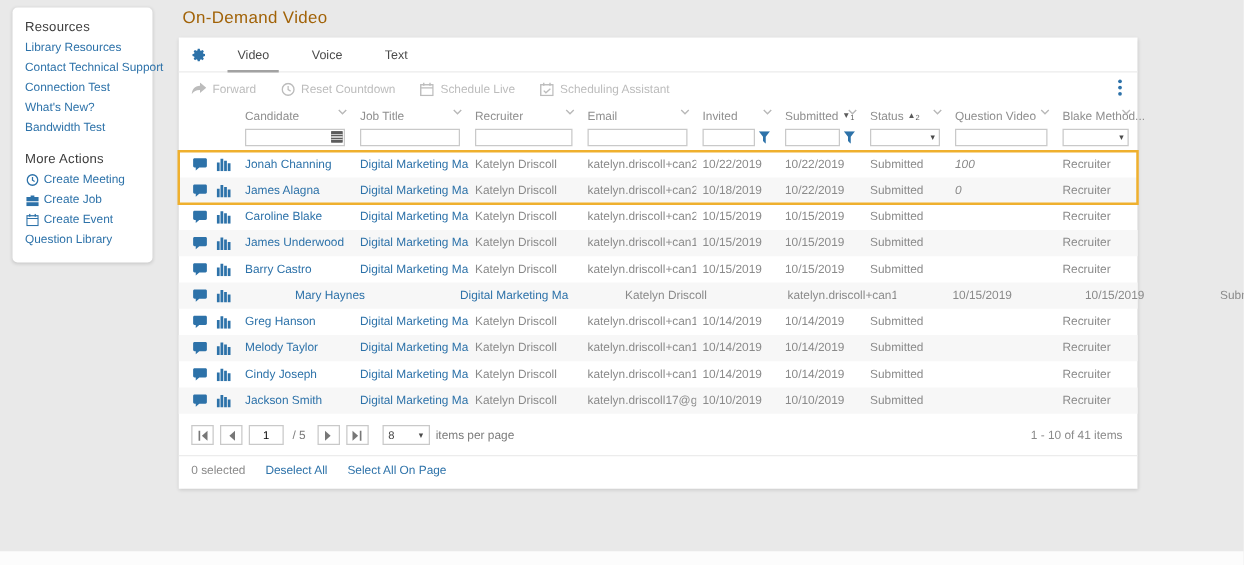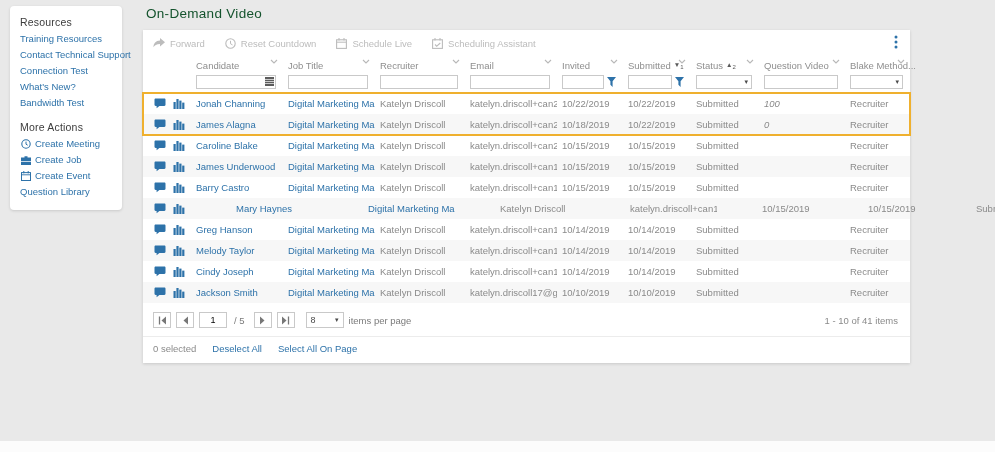--- a/index.html
+++ b/index.html
@@ -14,21 +14,21 @@
     background:#fff; border-radius:4px; box-shadow:0 1px 3px rgba(0,0,0,.14);
     padding:4px 10px 10px;
   }
   .side-heading { font-size:10.5px; color:#3c3c3c; margin:6px 0 3px; letter-spacing:.2px; }
   .side-link {
     font-size:9.5px; color:#2d72a9; line-height:16px; display:flex; align-items:center;
     gap:4px; cursor:pointer; white-space:nowrap;
   }
   .side-link .ico { display:inline-flex; width:11px; justify-content:center; }
   
-  .page-title { position:absolute; left:146px; top:6px; font-size:13.5px; color:#14532d; letter-spacing:.3px; }
+  .page-title { position:absolute; left:146px; top:6px; font-size:13.5px; color:#a16207; letter-spacing:.3px; }
   .panel {
     position:absolute; left:143px; top:30px; width:767px;
     background:#fff; box-shadow:0 1px 3px rgba(0,0,0,.14);
   }
   .tabbar { display:flex; align-items:center; height:28px; border-bottom:1px solid #ececec; padding-left:10px; }
   .gear-btn { display:flex; align-items:center; margin-right:8px; cursor:pointer; }
   .tab { font-size:10px; color:#4a4a4a; padding:0 17px; height:28px; display:flex; align-items:center; position:relative; cursor:pointer; }
   .tab.active::after { content:""; position:absolute; left:9px; right:9px; bottom:0; height:2px; background:#a2a2a2; }
   .toolbar { display:flex; align-items:center; height:27px; padding-left:10px; gap:20px; position:relative; }
   .tool { display:flex; align-items:flex-start; gap:5px; font-size:9.5px; color:#bcbcbc; }
@@ -67,21 +67,21 @@
   .selbar { display:flex; gap:16px; padding:6px 10px 9px; font-size:9.5px; color:#8a8a8a; }
   .selbar .blue { color:#2d72a9; cursor:pointer; }
   .bottom-strip { position:absolute; left:0; bottom:0; width:995px; height:11px; background:#fcfcfc; }
 </style>
 </head>
 <body>
 
 <div class="sidebar">
   <div class="side-heading">Resources</div>
   <div id="resources-list">
-      <div class="side-link">Training Resources</div>
+      <div class="side-link">Library Resources</div>
       <div class="side-link">Contact Technical Support</div>
       <div class="side-link">Connection Test</div>
       <div class="side-link">What's New?</div>
       <div class="side-link">Bandwidth Test</div>
     </div>
   <div class="side-heading" style="margin-top:10px;">More Actions</div>
   <div id="more-actions-list">
       <div class="side-link">
         <span class="ico" style="display: inline-flex;">
           <svg width="10" height="10" viewBox="0 0 10 10">
@@ -111,20 +111,32 @@
       </div>
       <div class="side-link">
         <span>Question Library</span>
       </div>
     </div>
 </div>
 
 <div class="page-title">On-Demand Video</div>
 
 <div class="panel">
+  <div class="tabbar">
+    <span class="gear-btn" id="gear-slot">
+        <svg width="12" height="12" viewBox="0 0 12 12">
+          <path fill="#2d72a9" d="M6 4a2 2 0 100 4 2 2 0 000-4zm5 2.8V5.2l-1.3-.3a3.9 3.9 0 00-.3-.8l.7-1.1-1.1-1.1-1.1.7a3.9 3.9 0 00-.8-.3L6.8 1H5.2l-.3 1.3a3.9 3.9 0 00-.8.3l-1.1-.7-1.1 1.1.7 1.1a3.9 3.9 0 00-.3.8L1 5.2v1.6l1.3.3c.1.3.2.6.3.8l-.7 1.1 1.1 1.1 1.1-.7c.2.1.5.2.8.3L5.2 11h1.6l.3-1.3c.3-.1.6-.2.8-.3l1.1.7 1.1-1.1-.7-1.1c.1-.2.2-.5.3-.8z"></path>
+        </svg>
+      </span>
+    <span id="tabs-slot" style="display:flex;height:100%;">
+        <div class="tab active">Video</div>
+        <div class="tab">Voice</div>
+        <div class="tab">Text</div>
+      </span>
+  </div>
 
   <div class="toolbar">
     <span id="toolbar-slot" style="display:flex;gap:20px;align-items:center;">
         <span class="tool">
           <span class="ico" style="display: inline-flex;">
             <svg width="12" height="10" viewBox="0 0 12 10">
               <path fill="#bcbcbc" d="M7 0l5 4.2L7 8.4V5.9C3.5 5.9 1.6 7.3.4 9.3.6 5.4 2.7 2.7 7 2.5z"></path>
             </svg>
           </span>
           <span>Forward</span>

